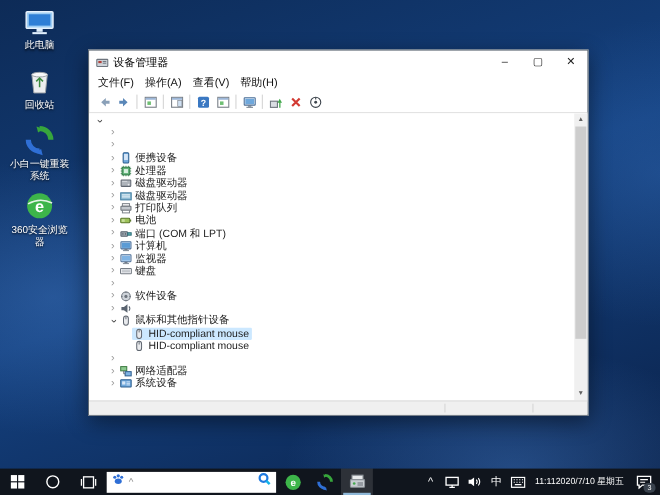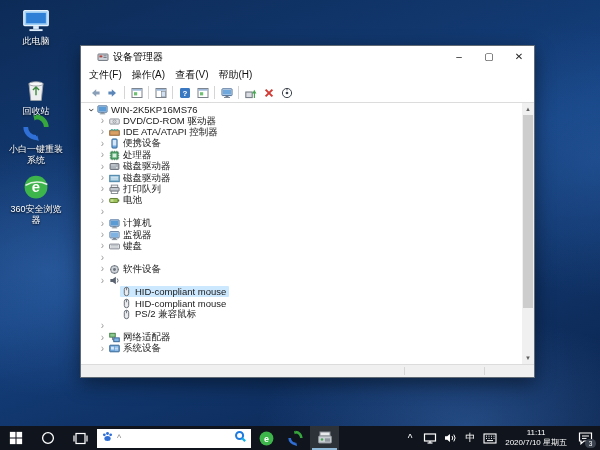--- a/index.html
+++ b/index.html
@@ -11,21 +11,21 @@
       radial-gradient(ellipse 220px 200px at 100% 35%, rgba(60,120,200,.30), transparent 70%),
       linear-gradient(160deg,#0d2b57 0%,#14407e 48%,#0a2148 100%); text-decoration: underline;}
   
   .dicon{position:absolute;width:64px;display:flex;flex-direction:column;align-items:center;gap:2px;cursor:default;}
   .dicon .img{width:30px;height:28px;display:flex;align-items:center;justify-content:center;}
   .dicon .lbl{color:#fff;font-size:9px;text-align:center;line-height:1.2;
     text-shadow:0 1px 2px rgba(0,0,0,.9);white-space:pre-line;}
   
   .window{position:absolute;left:80px;top:45px;width:453px;height:331px;background:#fff;
     border:1px solid #5f6a75;box-shadow:0 6px 18px rgba(0,0,0,.45);display:flex;flex-direction:column;}
-  .titlebar{height:21px;display:flex;align-items:center;font-size:10px;color:#000;flex:0 0 auto;padding-left:10px;}
+  .titlebar{height:21px;display:flex;align-items:center;font-size:10px;color:#000;flex:0 0 auto;}
   .titlebar .appicon{margin:0 4px 0 6px;display:flex;}
   .wctrls{margin-left:auto;display:flex;height:100%;}
   .wbtn{width:30px;height:100%;display:flex;align-items:center;justify-content:center;
     font-size:10px;color:#222;}
   .menubar{height:16px;display:flex;align-items:center;font-size:10px;color:#111;padding-left:3px;flex:0 0 auto;}
   .menubar .mitem{padding:0 5px;}
   .toolbar{height:19px;display:flex;align-items:center;padding-left:5px;gap:1px;
     border-bottom:1px solid #dcdcdc;flex:0 0 auto;}
   .tbtn{width:17px;height:16px;display:flex;align-items:center;justify-content:center;}
   .tsep{width:1px;height:13px;background:#d5d5d5;margin:0 2px;}
@@ -53,21 +53,21 @@
   .searchbox{width:146px;height:19px;background:#fff;display:flex;align-items:center;
     padding:0 4px;gap:3px;margin:0 1px;}
   .searchbox .caret{color:#8a8a8a;font-size:9px;}
   .searchbox .spacer{flex:1}
   .appbtn{width:29px;height:24px;display:flex;align-items:center;justify-content:center;position:relative;}
   .appbtn.active{background:rgba(255,255,255,.12);}
   .appbtn.active::after{content:"";position:absolute;left:2px;right:2px;bottom:0;height:2px;background:#8fb8d8;}
   .traygrp{margin-left:auto;display:flex;align-items:center;height:100%;}
   .trayic{width:20px;height:24px;display:flex;align-items:center;justify-content:center;font-size:10px;}
   .ime{font-size:10px;}
-  .clock{display:flex;flex-direction:column;align-items:center;justify-content:center;
+  .clock{display:flex;flex-direction:row;align-items:center;justify-content:center;
     font-size:8px;line-height:1.25;padding:0 5px;white-space:nowrap;}
   .acbtn{width:26px;height:24px;display:flex;align-items:center;justify-content:center;position:relative;margin-right:2px;}
   .badge{position:absolute;right:2px;bottom:2px;min-width:9px;height:9px;border-radius:5px;background:#39424d;
     color:#fff;font-size:6.5px;display:flex;align-items:center;justify-content:center;padding:0 1px;}
 </style>
 </head>
 <body>
 
 <div class="desktop">
   <div id="dicons">
@@ -75,21 +75,21 @@
         <span class="img">
           <svg width="30" height="28" viewBox="0 0 32 28">
             <rect x="3" y="4" width="26" height="16" rx="1" fill="#9fcef4" stroke="#e8f2fc" stroke-width="1.4"></rect>
             <rect x="5.5" y="6.5" width="21" height="11" fill="#2f7fd6"></rect>
             <rect x="13" y="20.5" width="6" height="3" fill="#dfeefc"></rect>
             <rect x="9" y="23.8" width="14" height="2" fill="#dfeefc"></rect>
           </svg>
         </span>
         <span class="lbl">此电脑</span>
       </div>
-      <div class="dicon" style="left: 4px; top: 76px;">
+      <div class="dicon" style="left: 4px; top: 60px;">
         <span class="img">
           <svg width="28" height="28" viewBox="0 0 32 32">
             <path d="M8 9 H24 L22 28 H10 Z" fill="#eceef0" stroke="#9aa0a6"></path>
             <ellipse cx="16" cy="9" rx="8.2" ry="2.4" fill="#f7f8f9" stroke="#9aa0a6"></ellipse>
             <path d="M12.5 16 L16 12.5 L19.5 16 M16 13 V22" stroke="#3c8a3f" stroke-width="1.6" fill="none"></path>
           </svg>
         </span>
         <span class="lbl">回收站</span>
       </div>
       <div class="dicon" style="left: 4px; top: 114px;">
@@ -227,150 +227,129 @@
               <circle cx="6" cy="6" r="1.3" fill="#3d444c"></circle>
               <path d="M6 1.4 V3.4" stroke="#3d444c"></path>
             </svg>
           </span>
         </span>
       </div>
     <div class="treearea">
       <div class="tree" id="tree">
           <div class="trow" style="padding-left: 2px;">
             <span class="chev expanded">›</span>
+          </div>
+          <div class="trow" style="padding-left: 14px;">
+            <span class="chev collapsed">›</span>
+          </div>
+          <div class="trow" style="padding-left: 14px;">
+            <span class="chev collapsed">›</span>
+          </div>
+          <div class="trow" style="padding-left: 14px;">
+            <span class="chev collapsed">›</span>
+            <span class="hl">
+              <span class="ticon">
+                <svg width="11" height="11" viewBox="0 0 12 12">
+                  <rect x="3.2" y="1" width="5.6" height="10" rx="1" fill="#6fa8dc" stroke="#2e5e8e"></rect>
+                  <rect x="4.1" y="2.2" width="3.8" height="6" fill="#d6e6f7"></rect>
+                </svg>
+              </span>
+              <span>便携设备</span>
+            </span>
+          </div>
+          <div class="trow" style="padding-left: 14px;">
+            <span class="chev collapsed">›</span>
+            <span class="hl">
+              <span class="ticon">
+                <svg width="11" height="11" viewBox="0 0 12 12">
+                  <rect x="2.2" y="2.2" width="7.6" height="7.6" fill="#63b37a" stroke="#2f7a46"></rect>
+                  <rect x="4" y="4" width="4" height="4" fill="#d8efe0"></rect>
+                  <path d="M3.5 0.8 V2.2 M6 0.8 V2.2 M8.5 0.8 V2.2 M3.5 9.8 V11.2 M6 9.8 V11.2 M8.5 9.8 V11.2 M0.8 3.5 H2.2 M0.8 6 H2.2 M0.8 8.5 H2.2 M9.8 3.5 H11.2 M9.8 6 H11.2 M9.8 8.5 H11.2" stroke="#2f7a46" stroke-width="0.7"></path>
+                </svg>
+              </span>
+              <span>处理器</span>
+            </span>
+          </div>
+          <div class="trow" style="padding-left: 14px;">
+            <span class="chev collapsed">›</span>
+            <span class="hl">
+              <span class="ticon">
+                <svg width="11" height="11" viewBox="0 0 12 12">
+                  <rect x="1.2" y="2.8" width="9.6" height="6.4" rx="0.6" fill="#aeb4bb" stroke="#5f6670"></rect>
+                  <circle cx="8.6" cy="7.4" r="0.9" fill="#e8eaee"></circle>
+                  <rect x="2.2" y="3.8" width="5" height="1" fill="#d2d6db"></rect>
+                </svg>
+              </span>
+              <span>磁盘驱动器</span>
+            </span>
+          </div>
+          <div class="trow" style="padding-left: 14px;">
+            <span class="chev collapsed">›</span>
+            <span class="hl">
+              <span class="ticon">
+                <svg width="11" height="11" viewBox="0 0 12 12">
+                  <rect x="0.8" y="2.5" width="10.4" height="7" fill="#8fbcd4" stroke="#3c7a9e"></rect>
+                  <rect x="2" y="4" width="8" height="1.1" fill="#eaf3f9"></rect>
+                  <rect x="2" y="6" width="8" height="1.1" fill="#eaf3f9"></rect>
+                </svg>
+              </span>
+              <span>磁盘驱动器</span>
+            </span>
+          </div>
+          <div class="trow" style="padding-left: 14px;">
+            <span class="chev collapsed">›</span>
+            <span class="hl">
+              <span class="ticon">
+                <svg width="11" height="11" viewBox="0 0 12 12">
+                  <rect x="2.5" y="1.2" width="7" height="2.6" fill="#f4f5f6" stroke="#80868d"></rect>
+                  <rect x="1" y="3.8" width="10" height="4" rx="0.5" fill="#c3c8ce" stroke="#6b7178"></rect>
+                  <rect x="2.5" y="7.8" width="7" height="2.6" fill="#fff" stroke="#80868d"></rect>
+                </svg>
+              </span>
+              <span>打印队列</span>
+            </span>
+          </div>
+          <div class="trow" style="padding-left: 14px;">
+            <span class="chev collapsed">›</span>
+            <span class="hl">
+              <span class="ticon">
+                <svg width="11" height="11" viewBox="0 0 12 12">
+                  <rect x="0.8" y="3.8" width="9" height="4.4" rx="0.8" fill="#9ec25a" stroke="#5c7a2c"></rect>
+                  <rect x="9.8" y="5" width="1.4" height="2" fill="#5c7a2c"></rect>
+                  <rect x="1.8" y="4.7" width="3" height="2.6" fill="#c7dd9a"></rect>
+                </svg>
+              </span>
+              <span>电池</span>
+            </span>
+          </div>
+          <div class="trow" style="padding-left: 14px;">
+            <span class="chev collapsed">›</span>
+            <span class="hl">
+              <span class="ticon">
+                <svg width="11" height="11" viewBox="0 0 12 12">
+                  <rect x="1" y="4" width="6.5" height="4.5" rx="0.5" fill="#9aa3ad" stroke="#5a636e"></rect>
+                  <circle cx="3" cy="6.2" r="0.6" fill="#3d444c"></circle>
+                  <circle cx="5.5" cy="6.2" r="0.6" fill="#3d444c"></circle>
+                  <rect x="7.8" y="5" width="3.4" height="2.4" fill="#5fb3b3" stroke="#2f6e7a"></rect>
+                </svg>
+              </span>
+              <span>端口 (COM 和 LPT)</span>
+            </span>
+          </div>
+          <div class="trow" style="padding-left: 14px;">
+            <span class="chev collapsed">›</span>
             <span class="hl">
               <span class="ticon">
                 <svg width="11" height="11" viewBox="0 0 12 12">
                   <rect x="1" y="2" width="10" height="7" rx="0.6" fill="#bcd6f0" stroke="#4a6d96"></rect>
                   <rect x="2" y="3" width="8" height="5" fill="#5b9bd5"></rect>
                   <rect x="4.5" y="9.2" width="3" height="1" fill="#6f7b88"></rect>
                   <rect x="3" y="10.3" width="6" height="0.9" fill="#6f7b88"></rect>
                 </svg>
               </span>
-              <span>WIN-2K5KP16MS76</span>
-            </span>
-          </div>
-          <div class="trow" style="padding-left: 14px;">
-            <span class="chev collapsed">›</span>
-            <span class="hl">
-              <span class="ticon">
-                <svg width="11" height="11" viewBox="0 0 12 12">
-                  <rect x="0.8" y="3.2" width="10.4" height="5.6" rx="0.8" fill="#e3e5e8" stroke="#8b9096"></rect>
-                  <circle cx="6" cy="6" r="1.7" fill="#f8f9fa" stroke="#8b9096"></circle>
-                  <circle cx="6" cy="6" r="0.5" fill="#8b9096"></circle>
-                </svg>
-              </span>
-              <span>DVD/CD-ROM 驱动器</span>
-            </span>
-          </div>
-          <div class="trow" style="padding-left: 14px;">
-            <span class="chev collapsed">›</span>
-            <span class="hl">
-              <span class="ticon">
-                <svg width="11" height="11" viewBox="0 0 12 12">
-                  <rect x="0.8" y="4" width="10.4" height="5" fill="#d9a066" stroke="#8a5a2a"></rect>
-                  <rect x="2" y="2.2" width="2.2" height="1.7" fill="#4fae9b"></rect>
-                  <rect x="5" y="2.2" width="2.2" height="1.7" fill="#4fae9b"></rect>
-                  <rect x="8" y="2.2" width="2.2" height="1.7" fill="#4fae9b"></rect>
-                </svg>
-              </span>
-              <span>IDE ATA/ATAPI 控制器</span>
-            </span>
-          </div>
-          <div class="trow" style="padding-left: 14px;">
-            <span class="chev collapsed">›</span>
-            <span class="hl">
-              <span class="ticon">
-                <svg width="11" height="11" viewBox="0 0 12 12">
-                  <rect x="3.2" y="1" width="5.6" height="10" rx="1" fill="#6fa8dc" stroke="#2e5e8e"></rect>
-                  <rect x="4.1" y="2.2" width="3.8" height="6" fill="#d6e6f7"></rect>
-                </svg>
-              </span>
-              <span>便携设备</span>
-            </span>
-          </div>
-          <div class="trow" style="padding-left: 14px;">
-            <span class="chev collapsed">›</span>
-            <span class="hl">
-              <span class="ticon">
-                <svg width="11" height="11" viewBox="0 0 12 12">
-                  <rect x="2.2" y="2.2" width="7.6" height="7.6" fill="#63b37a" stroke="#2f7a46"></rect>
-                  <rect x="4" y="4" width="4" height="4" fill="#d8efe0"></rect>
-                  <path d="M3.5 0.8 V2.2 M6 0.8 V2.2 M8.5 0.8 V2.2 M3.5 9.8 V11.2 M6 9.8 V11.2 M8.5 9.8 V11.2 M0.8 3.5 H2.2 M0.8 6 H2.2 M0.8 8.5 H2.2 M9.8 3.5 H11.2 M9.8 6 H11.2 M9.8 8.5 H11.2" stroke="#2f7a46" stroke-width="0.7"></path>
-                </svg>
-              </span>
-              <span>处理器</span>
-            </span>
-          </div>
-          <div class="trow" style="padding-left: 14px;">
-            <span class="chev collapsed">›</span>
-            <span class="hl">
-              <span class="ticon">
-                <svg width="11" height="11" viewBox="0 0 12 12">
-                  <rect x="1.2" y="2.8" width="9.6" height="6.4" rx="0.6" fill="#aeb4bb" stroke="#5f6670"></rect>
-                  <circle cx="8.6" cy="7.4" r="0.9" fill="#e8eaee"></circle>
-                  <rect x="2.2" y="3.8" width="5" height="1" fill="#d2d6db"></rect>
-                </svg>
-              </span>
-              <span>磁盘驱动器</span>
-            </span>
-          </div>
-          <div class="trow" style="padding-left: 14px;">
-            <span class="chev collapsed">›</span>
-            <span class="hl">
-              <span class="ticon">
-                <svg width="11" height="11" viewBox="0 0 12 12">
-                  <rect x="0.8" y="2.5" width="10.4" height="7" fill="#8fbcd4" stroke="#3c7a9e"></rect>
-                  <rect x="2" y="4" width="8" height="1.1" fill="#eaf3f9"></rect>
-                  <rect x="2" y="6" width="8" height="1.1" fill="#eaf3f9"></rect>
-                </svg>
-              </span>
-              <span>磁盘驱动器</span>
-            </span>
-          </div>
-          <div class="trow" style="padding-left: 14px;">
-            <span class="chev collapsed">›</span>
-            <span class="hl">
-              <span class="ticon">
-                <svg width="11" height="11" viewBox="0 0 12 12">
-                  <rect x="2.5" y="1.2" width="7" height="2.6" fill="#f4f5f6" stroke="#80868d"></rect>
-                  <rect x="1" y="3.8" width="10" height="4" rx="0.5" fill="#c3c8ce" stroke="#6b7178"></rect>
-                  <rect x="2.5" y="7.8" width="7" height="2.6" fill="#fff" stroke="#80868d"></rect>
-                </svg>
-              </span>
-              <span>打印队列</span>
-            </span>
-          </div>
-          <div class="trow" style="padding-left: 14px;">
-            <span class="chev collapsed">›</span>
-            <span class="hl">
-              <span class="ticon">
-                <svg width="11" height="11" viewBox="0 0 12 12">
-                  <rect x="0.8" y="3.8" width="9" height="4.4" rx="0.8" fill="#9ec25a" stroke="#5c7a2c"></rect>
-                  <rect x="9.8" y="5" width="1.4" height="2" fill="#5c7a2c"></rect>
-                  <rect x="1.8" y="4.7" width="3" height="2.6" fill="#c7dd9a"></rect>
-                </svg>
-              </span>
-              <span>电池</span>
-            </span>
-          </div>
-          <div class="trow" style="padding-left: 14px;">
-            <span class="chev collapsed">›</span>
-          </div>
-          <div class="trow" style="padding-left: 14px;">
-            <span class="chev collapsed">›</span>
-            <span class="hl">
-              <span class="ticon">
-                <svg width="11" height="11" viewBox="0 0 12 12">
-                  <rect x="1" y="2" width="10" height="7" rx="0.6" fill="#bcd6f0" stroke="#4a6d96"></rect>
-                  <rect x="2" y="3" width="8" height="5" fill="#5b9bd5"></rect>
-                  <rect x="4.5" y="9.2" width="3" height="1" fill="#6f7b88"></rect>
-                  <rect x="3" y="10.3" width="6" height="0.9" fill="#6f7b88"></rect>
-                </svg>
-              </span>
               <span>计算机</span>
             </span>
           </div>
           <div class="trow" style="padding-left: 14px;">
             <span class="chev collapsed">›</span>
             <span class="hl">
               <span class="ticon">
                 <svg width="11" height="11" viewBox="0 0 12 12">
                   <rect x="1" y="1.8" width="10" height="6.8" rx="0.6" fill="#dfe9f5" stroke="#4a6d96"></rect>
                   <rect x="2" y="2.8" width="8" height="4.8" fill="#7fb3e3"></rect>
@@ -413,20 +392,32 @@
             <span class="chev collapsed">›</span>
             <span class="hl">
               <span class="ticon">
                 <svg width="11" height="11" viewBox="0 0 12 12">
                   <path d="M1.5 4.4 H4 L7.5 1.8 V10.2 L4 7.6 H1.5 Z" fill="#5a6470"></path>
                   <path d="M9 3.8 Q10.8 6 9 8.2" stroke="#5a6470" fill="none"></path>
                 </svg>
               </span>
             </span>
           </div>
+          <div class="trow" style="padding-left: 14px;">
+            <span class="chev expanded">›</span>
+            <span class="hl">
+              <span class="ticon">
+                <svg width="11" height="11" viewBox="0 0 12 12">
+                  <rect x="3.6" y="1.4" width="4.8" height="9.2" rx="2.4" fill="#e8eaed" stroke="#5f6670"></rect>
+                  <line x1="6" y1="1.6" x2="6" y2="4.6" stroke="#5f6670" stroke-width="0.9"></line>
+                </svg>
+              </span>
+              <span>鼠标和其他指针设备</span>
+            </span>
+          </div>
           <div class="trow sel" style="padding-left: 26px;">
             <span class="chev leaf"></span>
             <span class="hl">
               <span class="ticon">
                 <svg width="11" height="11" viewBox="0 0 12 12">
                   <rect x="3.6" y="1.4" width="4.8" height="9.2" rx="2.4" fill="#e8eaed" stroke="#5f6670"></rect>
                   <line x1="6" y1="1.6" x2="6" y2="4.6" stroke="#5f6670" stroke-width="0.9"></line>
                 </svg>
               </span>
               <span>HID-compliant mouse</span>
@@ -435,32 +426,20 @@
           <div class="trow" style="padding-left: 26px;">
             <span class="chev leaf"></span>
             <span class="hl">
               <span class="ticon">
                 <svg width="11" height="11" viewBox="0 0 12 12">
                   <rect x="3.6" y="1.4" width="4.8" height="9.2" rx="2.4" fill="#e8eaed" stroke="#5f6670"></rect>
                   <line x1="6" y1="1.6" x2="6" y2="4.6" stroke="#5f6670" stroke-width="0.9"></line>
                 </svg>
               </span>
               <span>HID-compliant mouse</span>
-            </span>
-          </div>
-          <div class="trow" style="padding-left: 26px;">
-            <span class="chev leaf"></span>
-            <span class="hl">
-              <span class="ticon">
-                <svg width="11" height="11" viewBox="0 0 12 12">
-                  <rect x="3.6" y="1.4" width="4.8" height="9.2" rx="2.4" fill="#e8eaed" stroke="#5f6670"></rect>
-                  <line x1="6" y1="1.6" x2="6" y2="4.6" stroke="#5f6670" stroke-width="0.9"></line>
-                </svg>
-              </span>
-              <span>PS/2 兼容鼠标</span>
             </span>
           </div>
           <div class="trow" style="padding-left: 14px;">
             <span class="chev collapsed">›</span>
           </div>
           <div class="trow" style="padding-left: 14px;">
             <span class="chev collapsed">›</span>
             <span class="hl">
               <span class="ticon">
                 <svg width="11" height="11" viewBox="0 0 12 12">

